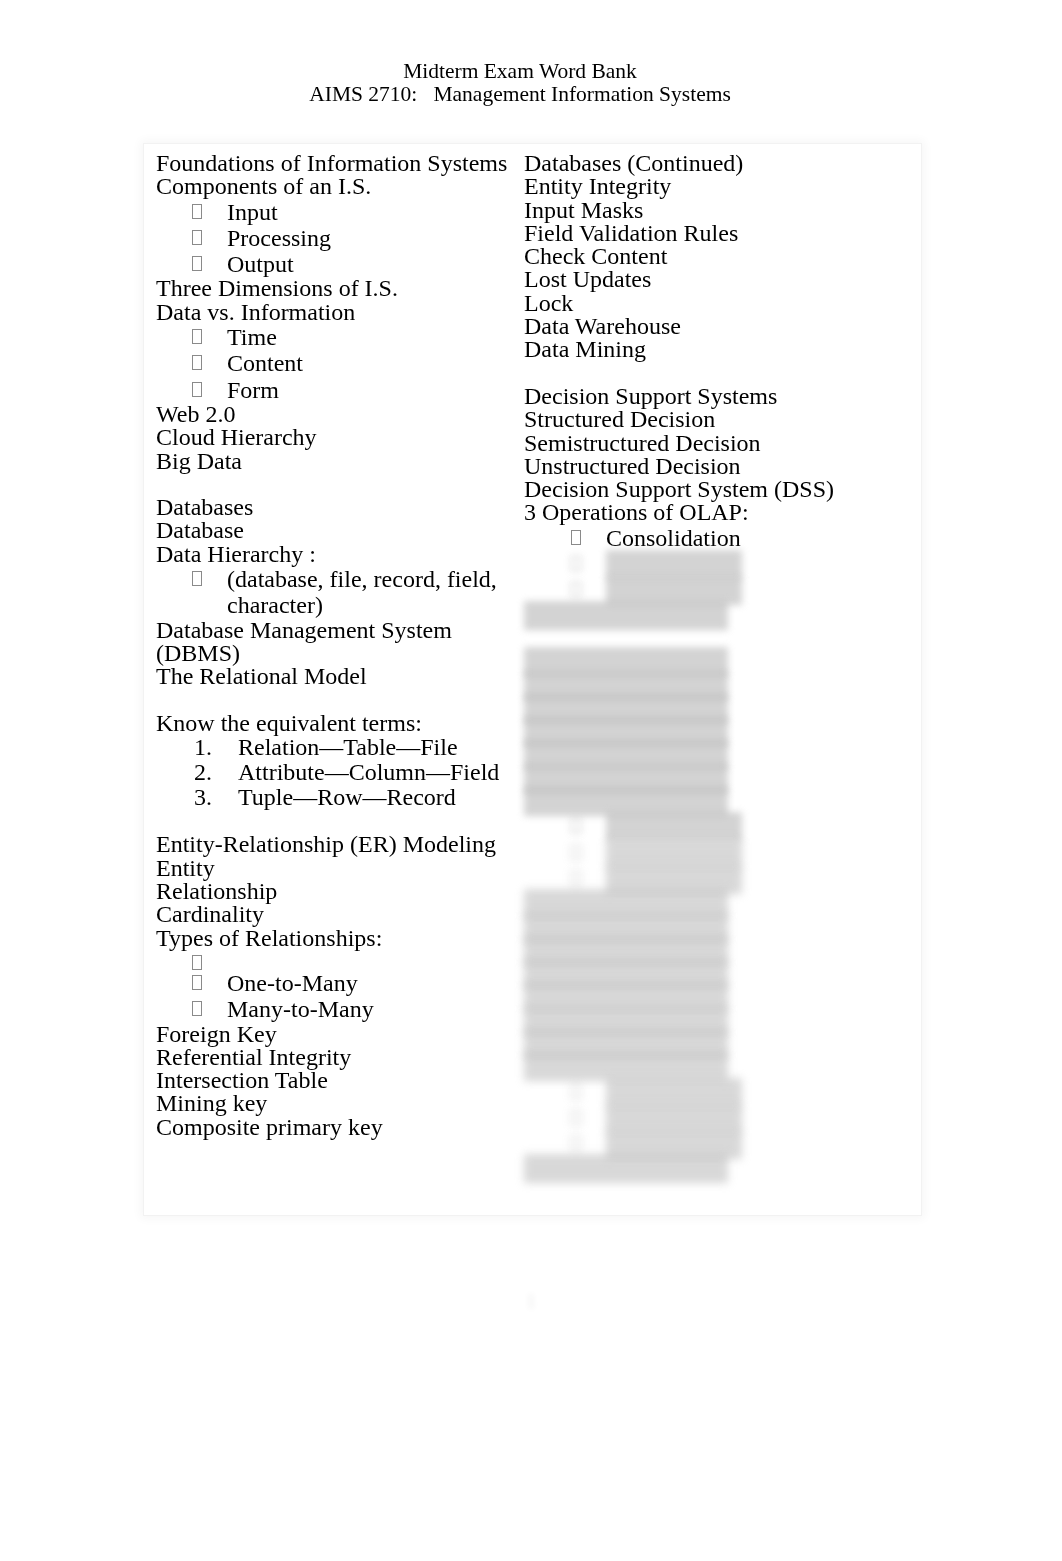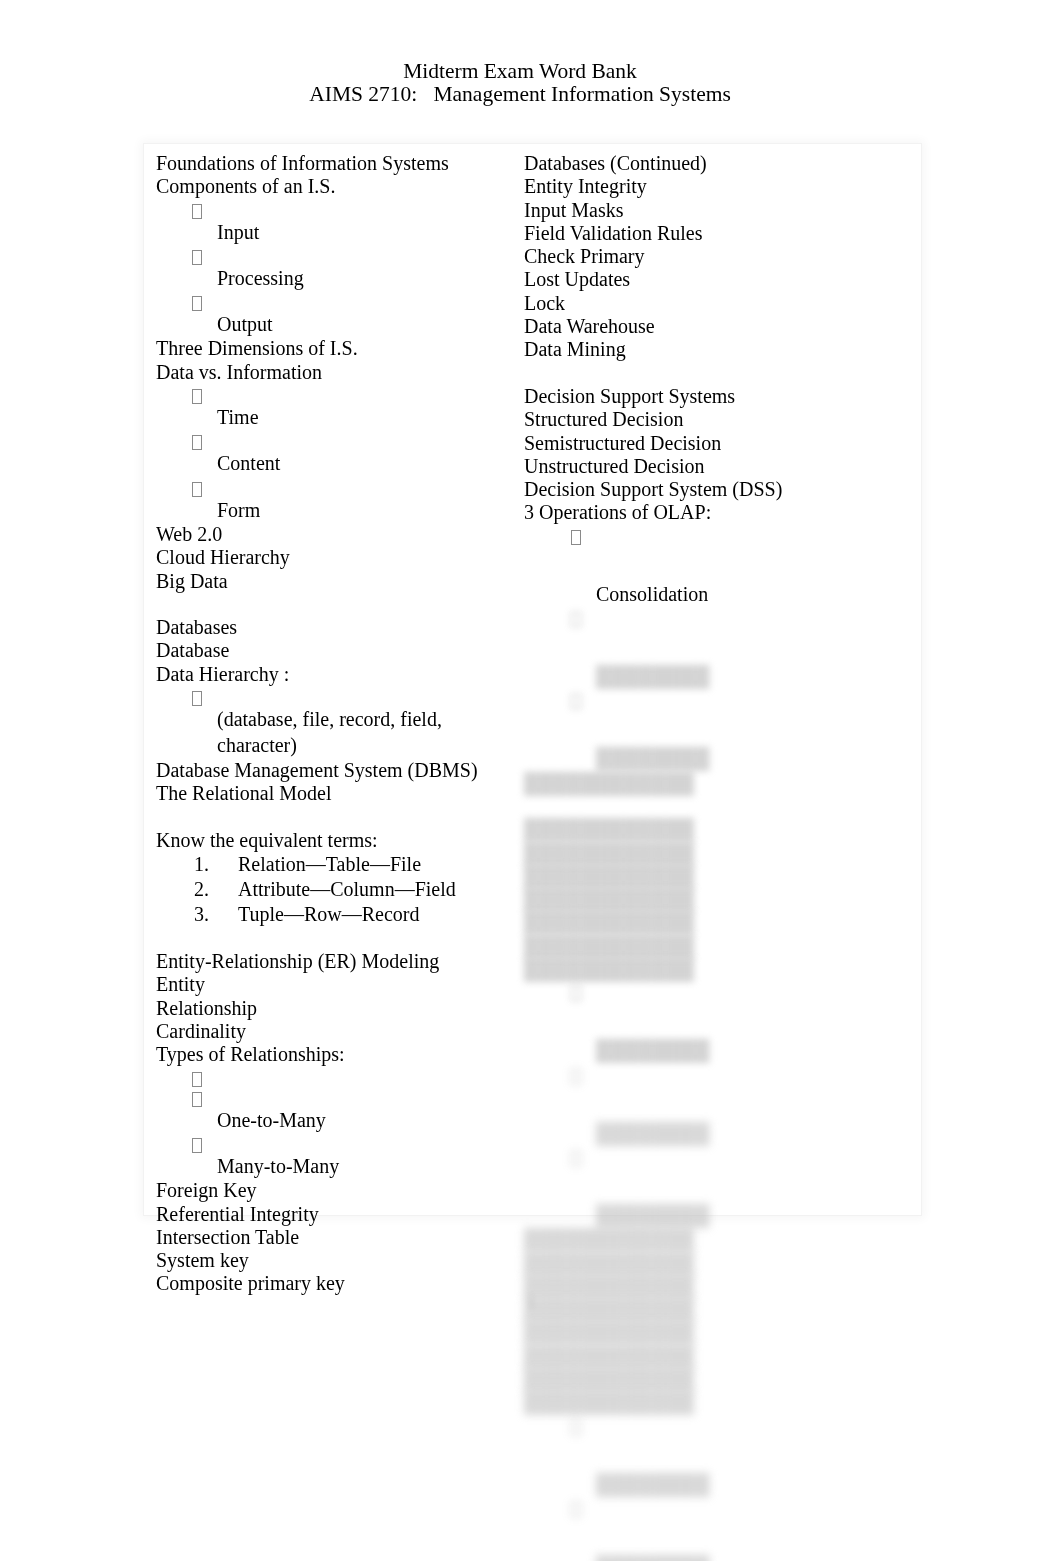--- a/index.html
+++ b/index.html
@@ -46,40 +46,39 @@
   }
 
   .columns {
     position: absolute;
     inset: 0;
   }
 
   .col {
     position: absolute;
     top: 8px;
-    font-size: 20px;
+    font-size: 24px;
   }
   .col-left  { left: 12px;  width: 370px; }
   .col-right { left: 380px; width: 375px; }
 
   
   .line {
     white-space: pre-wrap;
     line-height: 23.3px;
     min-height: 23.3px;
   }
   .line.blank { height: 23.3px; }
 
   .bullet-line {
     display: flex;
     line-height: 26.3px;
     padding-left: 36px;
-    flex-direction: column;
-  }
-  .col-right .bullet-line { padding-left: 47px; gap: 36px; }
+  }
+  .col-right .bullet-line { padding-left: 47px; }
 
   .bullet-glyph {
     display: inline-block;
     width: 10px;
     height: 15px;
     border: 1px solid #8a8a8a;
     box-sizing: border-box;
     flex: 0 0 auto;
     margin-top: 5px;
     background: transparent;
@@ -206,29 +205,29 @@
           <span class="bullet-glyph"></span>
           <span class="bullet-text">One-to-Many</span>
         </div>
         <div class="bullet-line">
           <span class="bullet-glyph"></span>
           <span class="bullet-text">Many-to-Many</span>
         </div>
         <div class="line">Foreign Key</div>
         <div class="line">Referential Integrity</div>
         <div class="line">Intersection Table</div>
-        <div class="line">System key</div>
+        <div class="line">Mining key</div>
         <div class="line">Composite primary key</div>
       </div>
     <div class="col col-right" id="col-right">
         <div class="line">Databases (Continued)</div>
         <div class="line">Entity Integrity</div>
         <div class="line">Input Masks</div>
         <div class="line">Field Validation Rules</div>
-        <div class="line">Check Primary</div>
+        <div class="line">Check Content</div>
         <div class="line">Lost Updates</div>
         <div class="line">Lock</div>
         <div class="line">Data Warehouse</div>
         <div class="line">Data Mining</div>
         <div class="line blank"></div>
         <div class="line">Decision Support Systems</div>
         <div class="line">Structured Decision</div>
         <div class="line">Semistructured Decision</div>
         <div class="line">Unstructured Decision</div>
         <div class="line">Decision Support System (DSS)</div>

